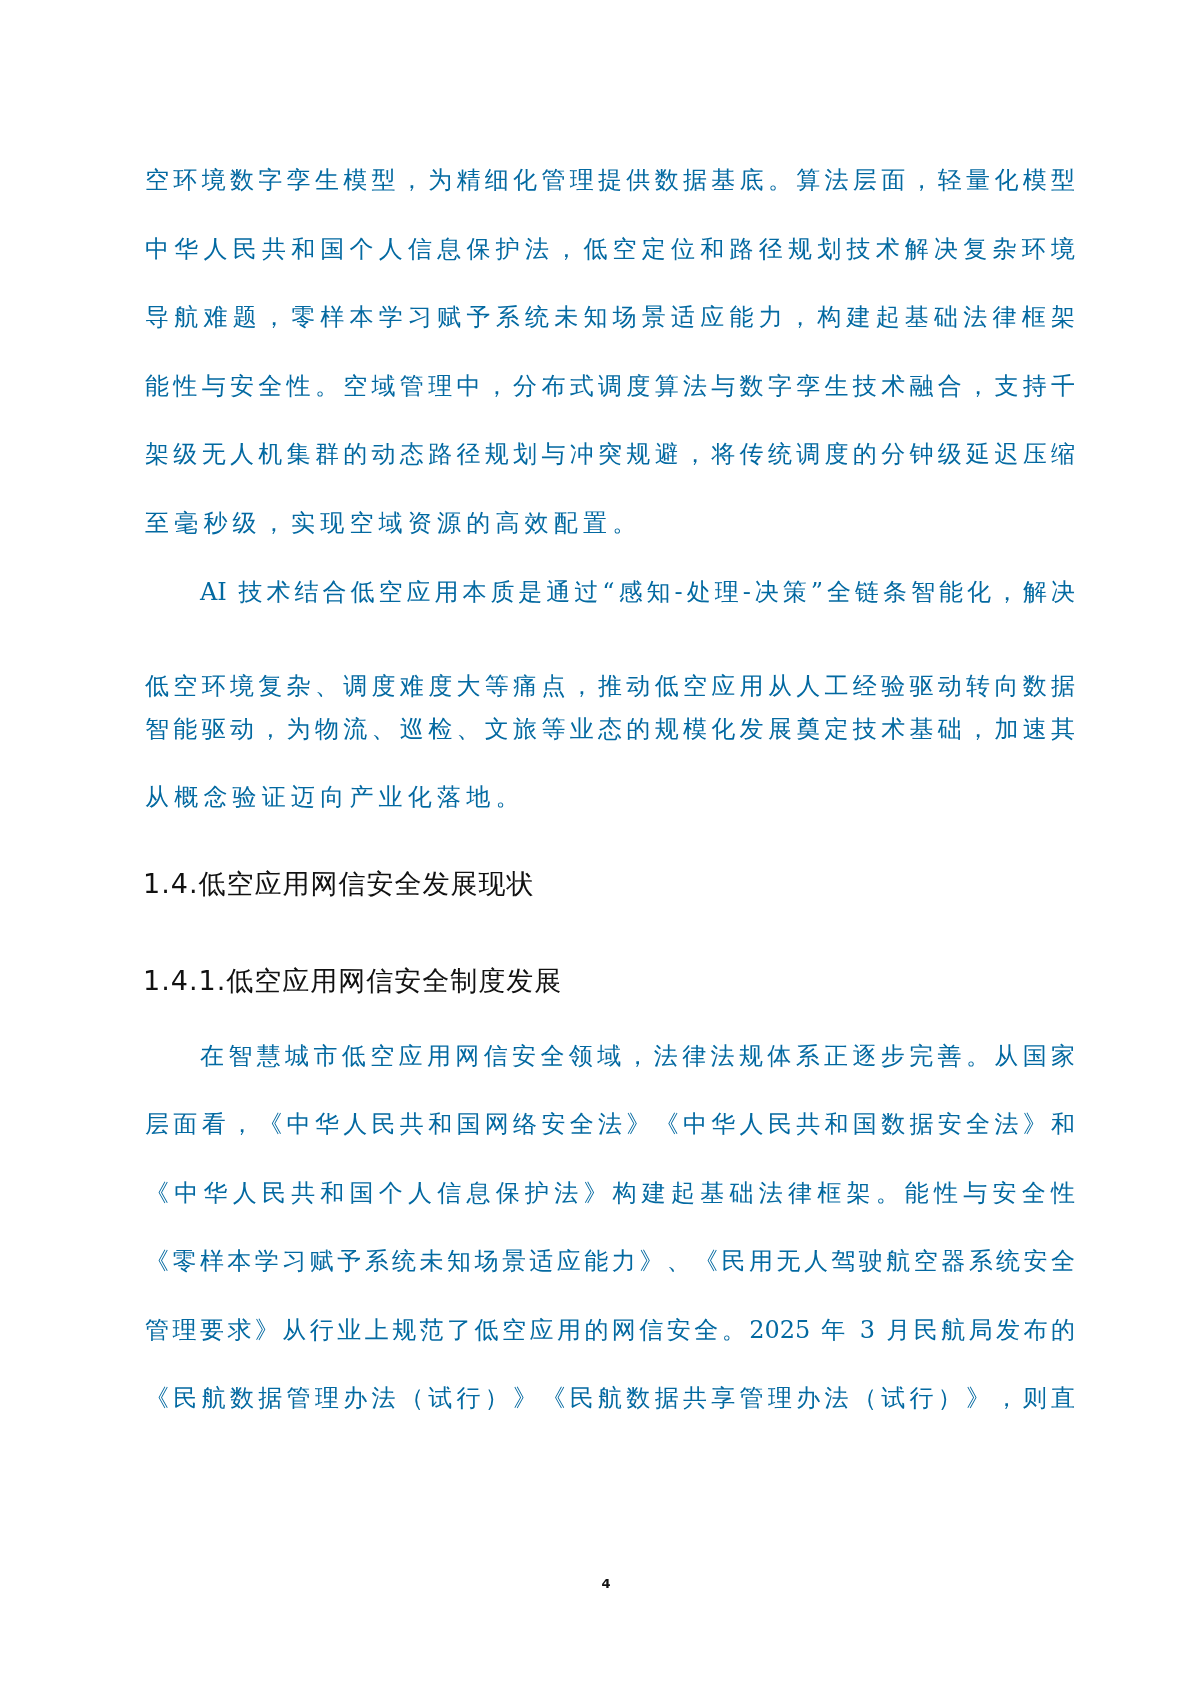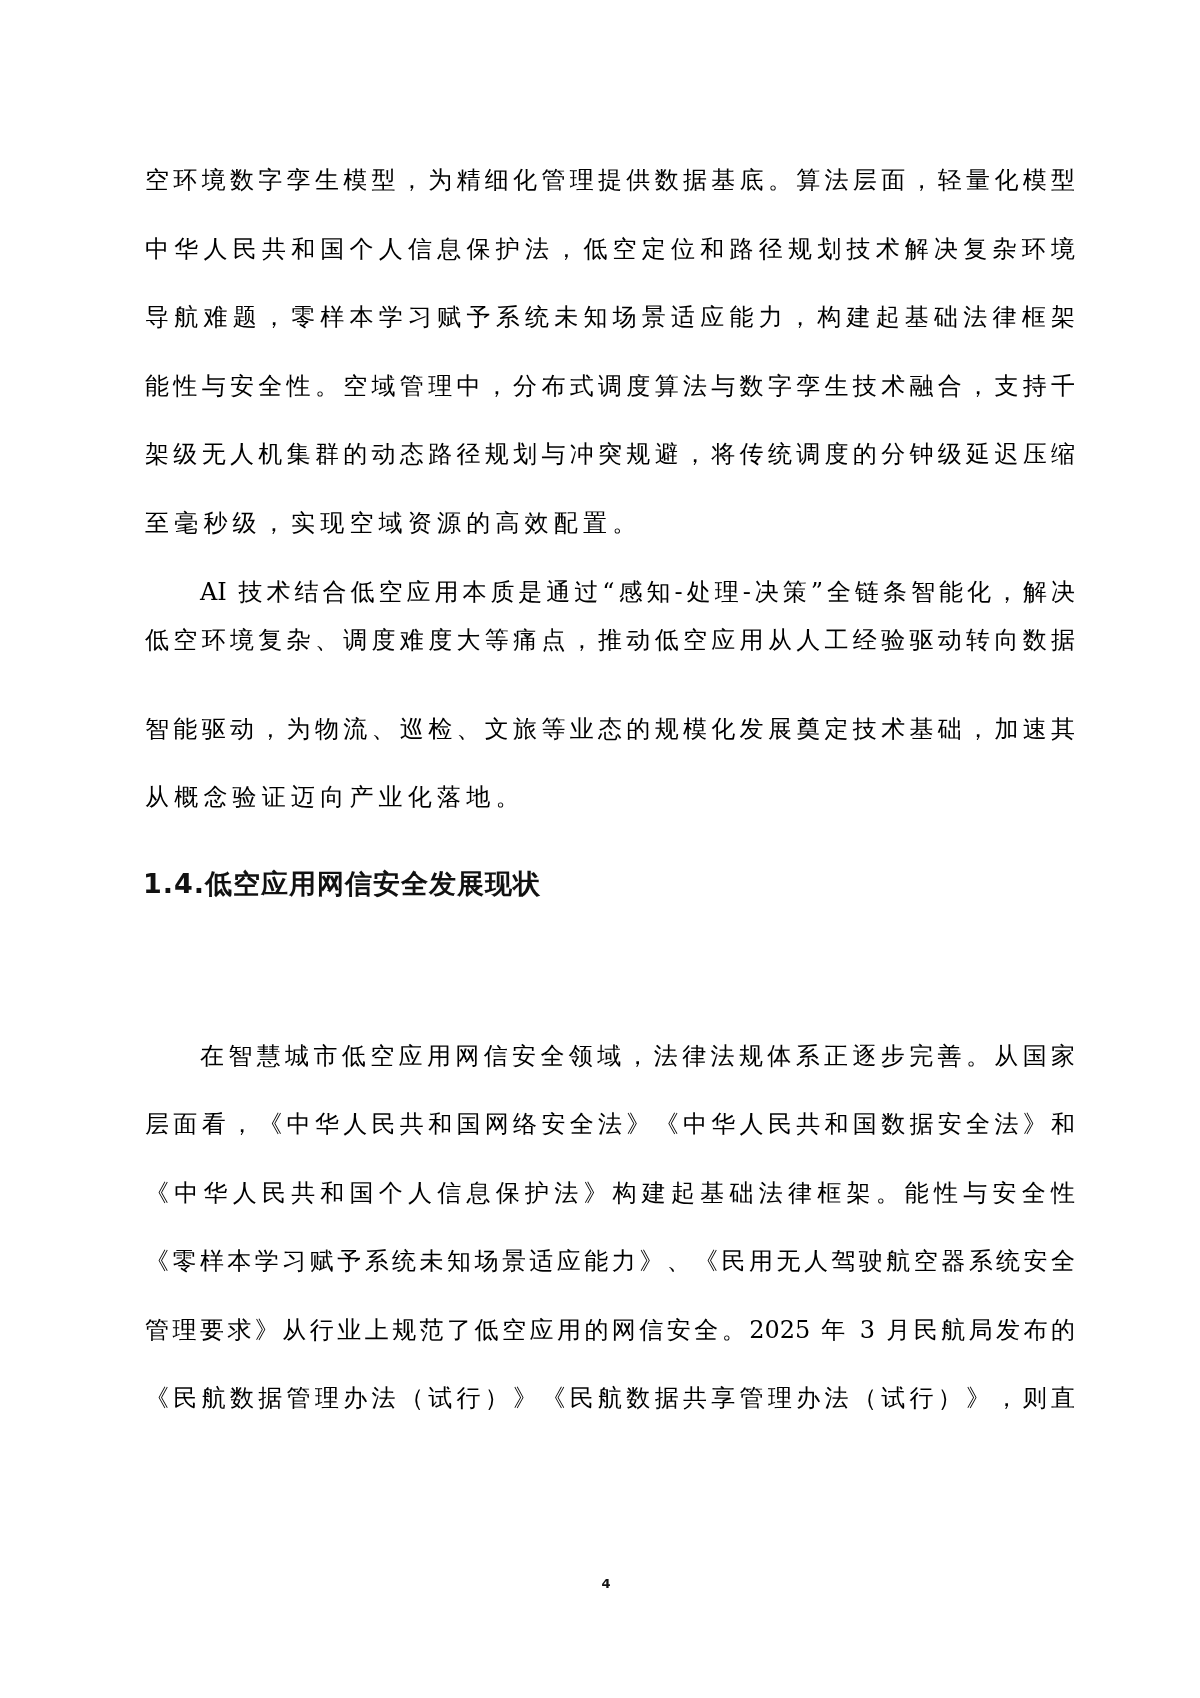--- a/index.html
+++ b/index.html
@@ -23,34 +23,34 @@
     }
     .line {
       position: absolute;
       left: 145px;
       width: 930px;
       height: 40px;
       line-height: 40px;
       font-size: 24px;
       letter-spacing: 5.2px;
       white-space: nowrap;
-      color: #000000;
+      color: #0369a1;
     }
     .line.justify {
       text-align: justify;
       text-align-last: justify;
       letter-spacing: 0;
     }
     .line.indent { left: 200px; width: 875px; }
     .heading {
       position: absolute;
       left: 143px;
       white-space: nowrap;
       font-family: "DejaVu Sans", "Liberation Sans", sans-serif;
-      font-weight: bold;
+      font-weight: normal;
       color: #111111;
       font-size: 27px;
       letter-spacing: 1px;
       line-height: 40px;
       height: 40px;
     }
     .page-number {
       position: absolute;
       left: 596px;
       top: 1576px;
@@ -71,26 +71,27 @@
     <div class="line justify" style="top:160px">空环境数字孪生模型，为精细化管理提供数据基底。算法层面，轻量化模型</div>
     <div class="line justify" style="top:229px">中华人民共和国个人信息保护法，低空定位和路径规划技术解决复杂环境</div>
     <div class="line justify" style="top:297px">导航难题，零样本学习赋予系统未知场景适应能力，构建起基础法律框架</div>
     <div class="line justify" style="top:366px">能性与安全性。空域管理中，分布式调度算法与数字孪生技术融合，支持千</div>
     <div class="line justify" style="top:434px">架级无人机集群的动态路径规划与冲突规避，将传统调度的分钟级延迟压缩</div>
     <div class="line" style="top:503px">至毫秒级，实现空域资源的高效配置。</div>
   </div>
 
   <div>
     <div class="line justify indent" style="top:572px">AI 技术结合低空应用本质是通过“感知-处理-决策”全链条智能化，解决</div>
-    <div class="line justify" style="top:620px">低空环境复杂、调度难度大等痛点，推动低空应用从人工经验驱动转向数据</div>
+    <div class="line justify" style="top:666px">低空环境复杂、调度难度大等痛点，推动低空应用从人工经验驱动转向数据</div>
     <div class="line justify" style="top:709px">智能驱动，为物流、巡检、文旅等业态的规模化发展奠定技术基础，加速其</div>
     <div class="line" style="top:777px">从概念验证迈向产业化落地。</div>
   </div>
 
   <div class="heading" style="top:864px">1.4.低空应用网信安全发展现状</div>
+  <div class="heading" style="top:961px">1.4.1.低空应用网信安全制度发展</div>
 
   <div>
     <div class="line justify indent" style="top:1036px">在智慧城市低空应用网信安全领域，法律法规体系正逐步完善。从国家</div>
     <div class="line justify" style="top:1104px">层面看，《中华人民共和国网络安全法》《中华人民共和国数据安全法》和</div>
     <div class="line justify" style="top:1173px">《中华人民共和国个人信息保护法》构建起基础法律框架。能性与安全性</div>
     <div class="line justify" style="top:1241px">《零样本学习赋予系统未知场景适应能力》、《民用无人驾驶航空器系统安全</div>
     <div class="line justify" style="top:1310px">管理要求》从行业上规范了低空应用的网信安全。2025 年 3 月民航局发布的</div>
     <div class="line justify" style="top:1378px">《民航数据管理办法（试行）》《民航数据共享管理办法（试行）》，则直</div>
   </div>
 

